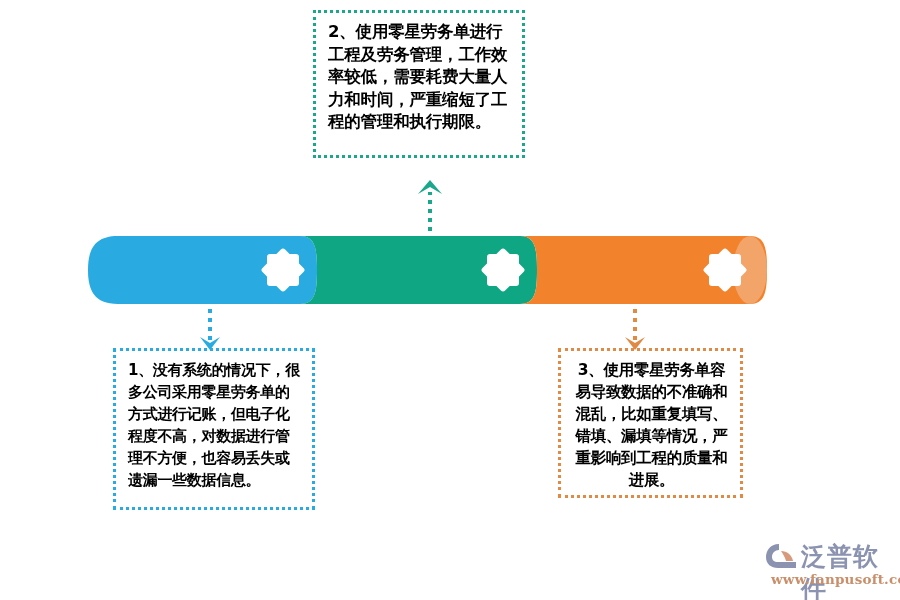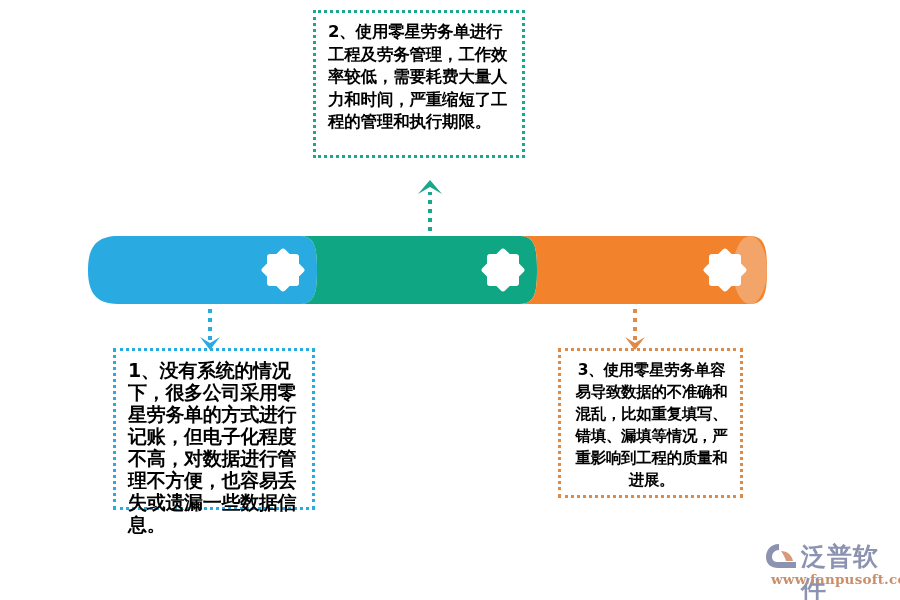--- a/index.html
+++ b/index.html
@@ -48,21 +48,21 @@
   }
 
   #box-left {
     left: 113px;
     top: 348px;
     width: 202px;
     height: 162px;
     border: 3px dotted #29ABE2;
   }
   #box-left .ctext {
-    font-size: 19px;
+    font-size: 15px;
     line-height: 22px;
     letter-spacing: -0.3px;
   }
 
   #box-right {
     left: 558px;
     top: 348px;
     width: 185px;
     height: 150px;
     border: 3px dotted #E08A45;

